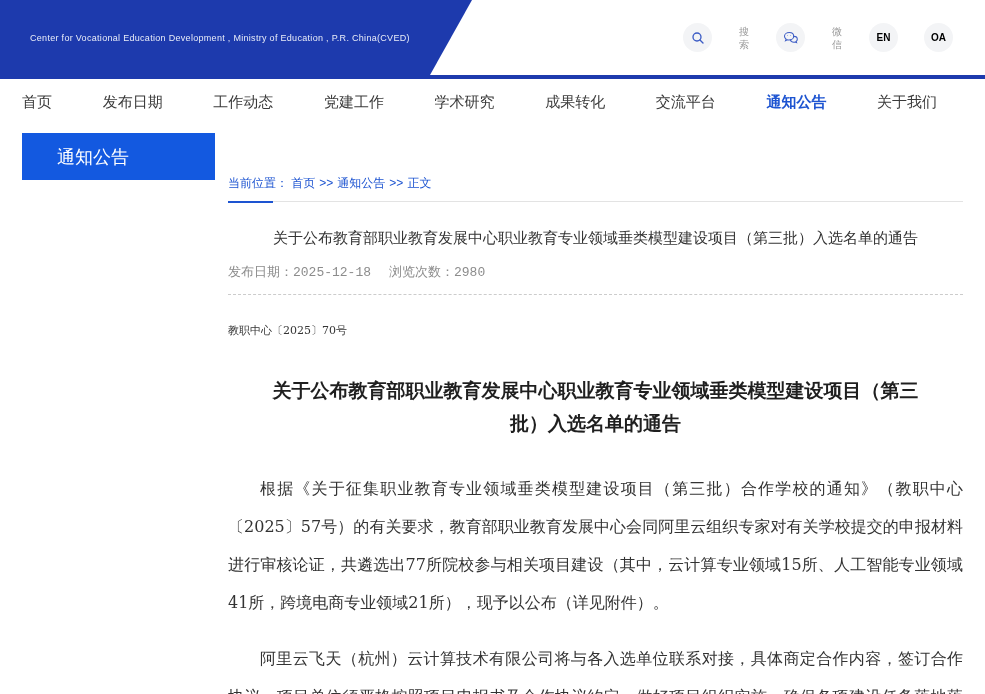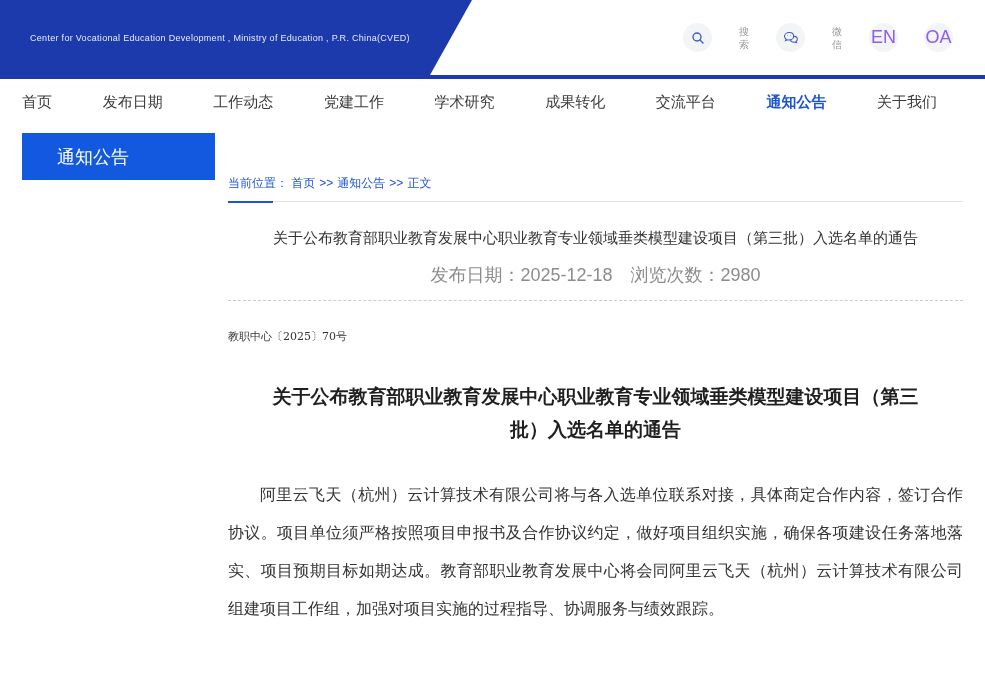--- a/index.html
+++ b/index.html
@@ -20,21 +20,21 @@
     clip-path:polygon(0 0,472px 0,430px 100%,0 100%);}
   .logo{position:absolute;left:30px;top:12px;color:#fff;cursor:pointer;}
   .logo-title{font-size:27px;font-weight:bold;letter-spacing:2px;line-height:34px;}
   .logo-sub{font-size:9px;letter-spacing:.3px;margin-top:21px;color:#e8ecf8;}
   .header-line{width:985px;height:4px;background:var(--header-blue,#1d3aad);}
 
   .utilities{position:absolute;right:32px;top:0;height:75px;display:flex;
     align-items:center;gap:26px;}
   .util-circle{width:29px;height:29px;border-radius:50%;background:#f3f4f6;
     display:flex;align-items:center;justify-content:center;cursor:pointer;
-    color:#8b5cf6;font-weight:normal;font-size:18px;flex:0 0 auto;}
+    color:#000000;font-weight:bold;font-size:10px;flex:0 0 auto;}
   .util-vlabel{width:12px;font-size:10px;line-height:13px;color:#999;
     text-align:center;word-break:break-all;}
 
   
   .nav{width:985px;height:47px;display:flex;align-items:center;
     justify-content:space-between;padding:0 48px 0 22px;background:#fff;}
   .nav-item{font-size:15px;color:#3a3a3a;text-decoration:none;cursor:pointer;}
   .nav-item.active{color:var(--link-blue,#1d54d1);font-weight:bold;}
 
   
@@ -50,22 +50,22 @@
   .breadcrumb a{color:var(--link-blue,#1d54d1);text-decoration:none;cursor:pointer;}
   .bc-sep{margin:0 4px;}
   .bc-rule{margin-top:9px;height:2px;position:relative;background:transparent;}
   .bc-rule .gray{position:absolute;left:0;right:0;top:0;height:1px;background:#e3e3e3;}
   .bc-rule .blue{position:absolute;left:0;top:0;width:45px;height:2px;
     background:var(--link-blue,#1d54d1);}
 
   
   .art-title{margin-top:24px;text-align:center;font-size:15px;font-weight:500;
     color:var(--text-dark,#333);line-height:22px;}
-  .art-meta{margin-top:14px;text-align:center;font-size:18px;
-    color:var(--meta-gray,#8c8c8c);}
+  .art-meta{margin-top:14px;text-align:left;font-size:13px;
+    color:var(--meta-gray,#8c8c8c);font-family:Liberation Mono, monospace;}
   .art-meta .sp{display:inline-block;width:18px;}
   .dashed{margin-top:13px;border-top:1px dashed #cccccc;height:0;}
 
   
   .art-body{font-family:"DejaVu Serif",serif;color:var(--text-dark,#333);}
   .doc-number{margin-top:28px;text-align:left;font-size:11px;padding-right:2px;}
   .art-heading{margin:36px auto 0 auto;width:92%;text-align:center;
     font-family:"Liberation Sans",sans-serif;
     font-size:19px;font-weight:bold;color:#1f1f1f;line-height:33px;}
   .art-paragraphs{margin-top:30px;}
@@ -148,18 +148,19 @@
     </div>
 
     <div class="dashed"></div>
 
     <div class="art-body">
       <div class="doc-number">教职中心〔2025〕70号</div>
 
       <h2 class="art-heading">关于公布教育部职业教育发展中心职业教育专业领域垂类模型建设项目（第三批）入选名单的通告</h2>
 
       <div class="art-paragraphs">
+          <p>根据《关于征集职业教育专业领域垂类模型建设项目（第三批）合作学校的通知》（教职中心〔2025〕57号）的有关要求，教育部职业教育发展中心会同阿里云组织专家对有关学校提交的申报材料进行审核论证，共遴选出77所院校参与相关项目建设（其中，云计算专业领域15所、人工智能专业领域41所，跨境电商专业领域21所），现予以公布（详见附件）。</p>
           <p>阿里云飞天（杭州）云计算技术有限公司将与各入选单位联系对接，具体商定合作内容，签订合作协议。项目单位须严格按照项目申报书及合作协议约定，做好项目组织实施，确保各项建设任务落地落实、项目预期目标如期达成。教育部职业教育发展中心将会同阿里云飞天（杭州）云计算技术有限公司组建项目工作组，加强对项目实施的过程指导、协调服务与绩效跟踪。</p>
         </div>
     </div>
 
   </main>
 </div>
 
 </body></html>

